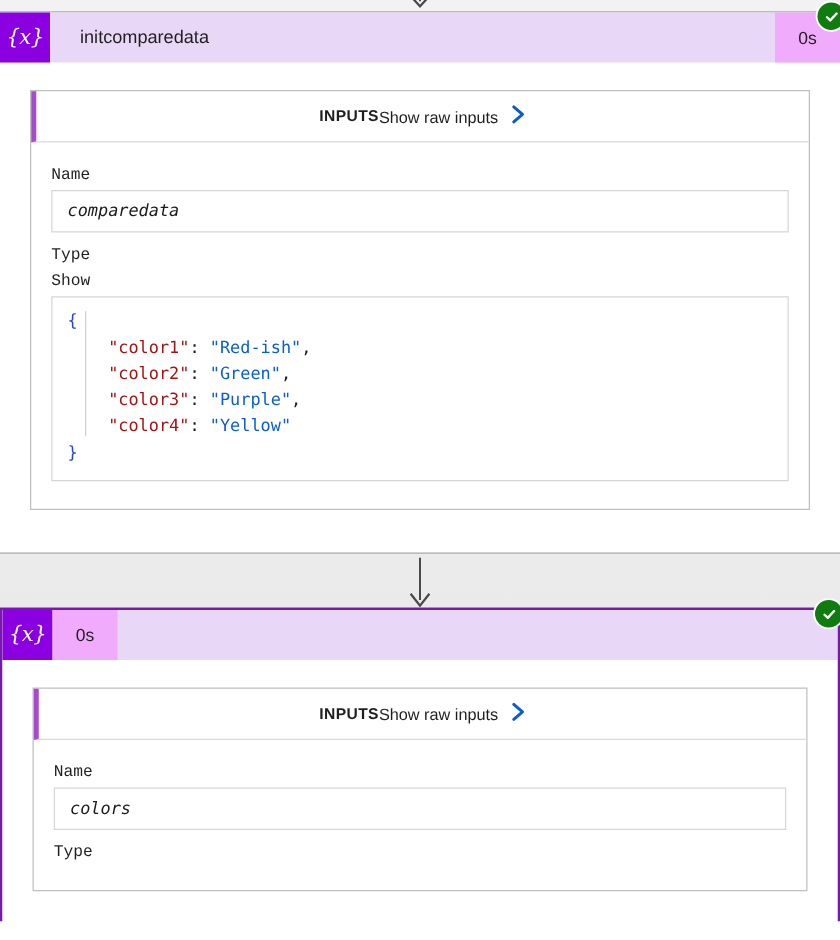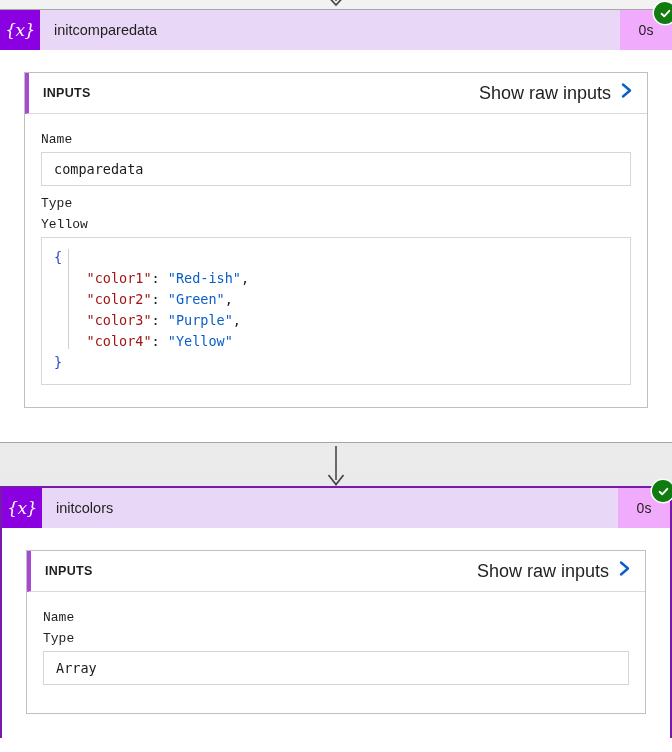--- a/index.html
+++ b/index.html
@@ -80,21 +80,21 @@
     color: #ffffff;
     font-family: "DejaVu Serif", serif;
     font-style: italic;
     font-size: 17px;
     letter-spacing: -0.5px;
   }
   .op-title {
     flex: 1 1 auto;
     display: flex;
     align-items: center;
-    padding-left: 14px;
+    padding-left: 24px;
     font-size: 14.5px;
     color: #201f1e;
     overflow: hidden;
     white-space: nowrap;
     text-overflow: ellipsis;
   }
   .op-duration {
     width: 52px;
     min-width: 52px;
     background: #f0abfc;
@@ -126,40 +126,40 @@
   }
 
   
   .io-panel {
     border: 1px solid #bfbfbf;
     background: #ffffff;
   }
   .io-header {
     display: flex;
     align-items: center;
-    justify-content: space-between;
+    justify-content: center;
     height: 41px;
     border-bottom: 1px solid #d9d9d9;
     border-left: 4px solid #a64ad4;
     padding: 0 14px 0 14px;
     box-sizing: border-box;
   }
   .io-header-title {
     font-size: 12.5px;
     font-weight: 600;
     letter-spacing: 0.3px;
     color: #201f1e;
   }
   .io-header-action {
     display: flex;
     align-items: center;
     gap: 9px;
     cursor: pointer;
     color: #201f1e;
-    font-size: 18px;
+    font-size: 13px;
   }
   .chev { display: block; }
 
   .io-body {
     padding: 12px 16px 18px 16px;
   }
   .field-label {
     font-size: 13px;
     color: #201f1e;
     margin: 6px 0 5px 0;
@@ -167,20 +167,21 @@
   }
   .field-box {
     border: 1px solid #d6d6d6;
     background: #ffffff;
     min-height: 34px;
     box-sizing: border-box;
     display: flex;
     align-items: center;
     padding: 0 12px;
     margin-bottom: 10px;
+    font-style: italic;
   }
   .field-value {
     font-family: "DejaVu Sans Mono", monospace;
     font-size: 13.5px;
     color: #1b1a19;
     white-space: pre;
   }
 
   
   .code-box {
@@ -258,21 +259,21 @@
 
           <div class="io-body">
 
             <div class="field-label">Name</div>
             <div class="field-box">
               <span class="field-value">comparedata</span>
             </div>
 
             <div class="field-label">Type</div>
 
-            <div class="field-label">Yellow</div>
+            <div class="field-label">Show</div>
             <div class="code-box">
               <pre class="code"><span class="brace">{</span><span class="indent-wrap" id="json-entries"><span class="guide"></span><span>
     <span class="key">"color1"</span><span class="punc">: </span><span class="str">"Red-ish"</span><span class="punc">,</span></span><span>
     <span class="key">"color2"</span><span class="punc">: </span><span class="str">"Green"</span><span class="punc">,</span></span><span>
     <span class="key">"color3"</span><span class="punc">: </span><span class="str">"Purple"</span><span class="punc">,</span></span><span>
     <span class="key">"color4"</span><span class="punc">: </span><span class="str">"Yellow"</span><span class="punc"></span></span>
 </span><span class="brace">}</span></pre>
             </div>
 
           </div>
@@ -289,21 +290,20 @@
     </svg>
   </div>
 
   <div class="action-card selected" style="top:486px; height:268px;">
     <div class="card-inner">
 
       <div class="card-header">
         <div class="op-icon">
           <span>{x}</span>
         </div>
-        <div class="op-title">initcolors</div>
         <div class="op-duration">0s</div>
         <div class="status-badge">
           <svg width="13" height="13" viewBox="0 0 13 13" aria-hidden="true">
             <polyline points="2.6,6.8 5.2,9.3 10.3,3.8" fill="none" stroke="#ffffff" stroke-width="1.9" stroke-linecap="round" stroke-linejoin="round"></polyline>
           </svg>
         </div>
       </div>
 
       <div class="card-body">
         <div class="io-panel">
@@ -316,25 +316,25 @@
                 <svg width="13" height="17" viewBox="0 0 13 17" aria-hidden="true">
                   <polyline points="3,2.5 10,8.5 3,14.5" fill="none" stroke="#0b5ec9" stroke-width="2.4" stroke-linecap="round" stroke-linejoin="round"></polyline>
                 </svg>
               </span>
             </span>
           </div>
 
           <div class="io-body">
 
             <div class="field-label">Name</div>
+            <div class="field-box">
+              <span class="field-value">colors</span>
+            </div>
 
             <div class="field-label">Type</div>
-            <div class="field-box">
-              <span class="field-value">Array</span>
-            </div>
 
           </div>
         </div>
       </div>
 
     </div>
   </div>
 
 </div>
 

